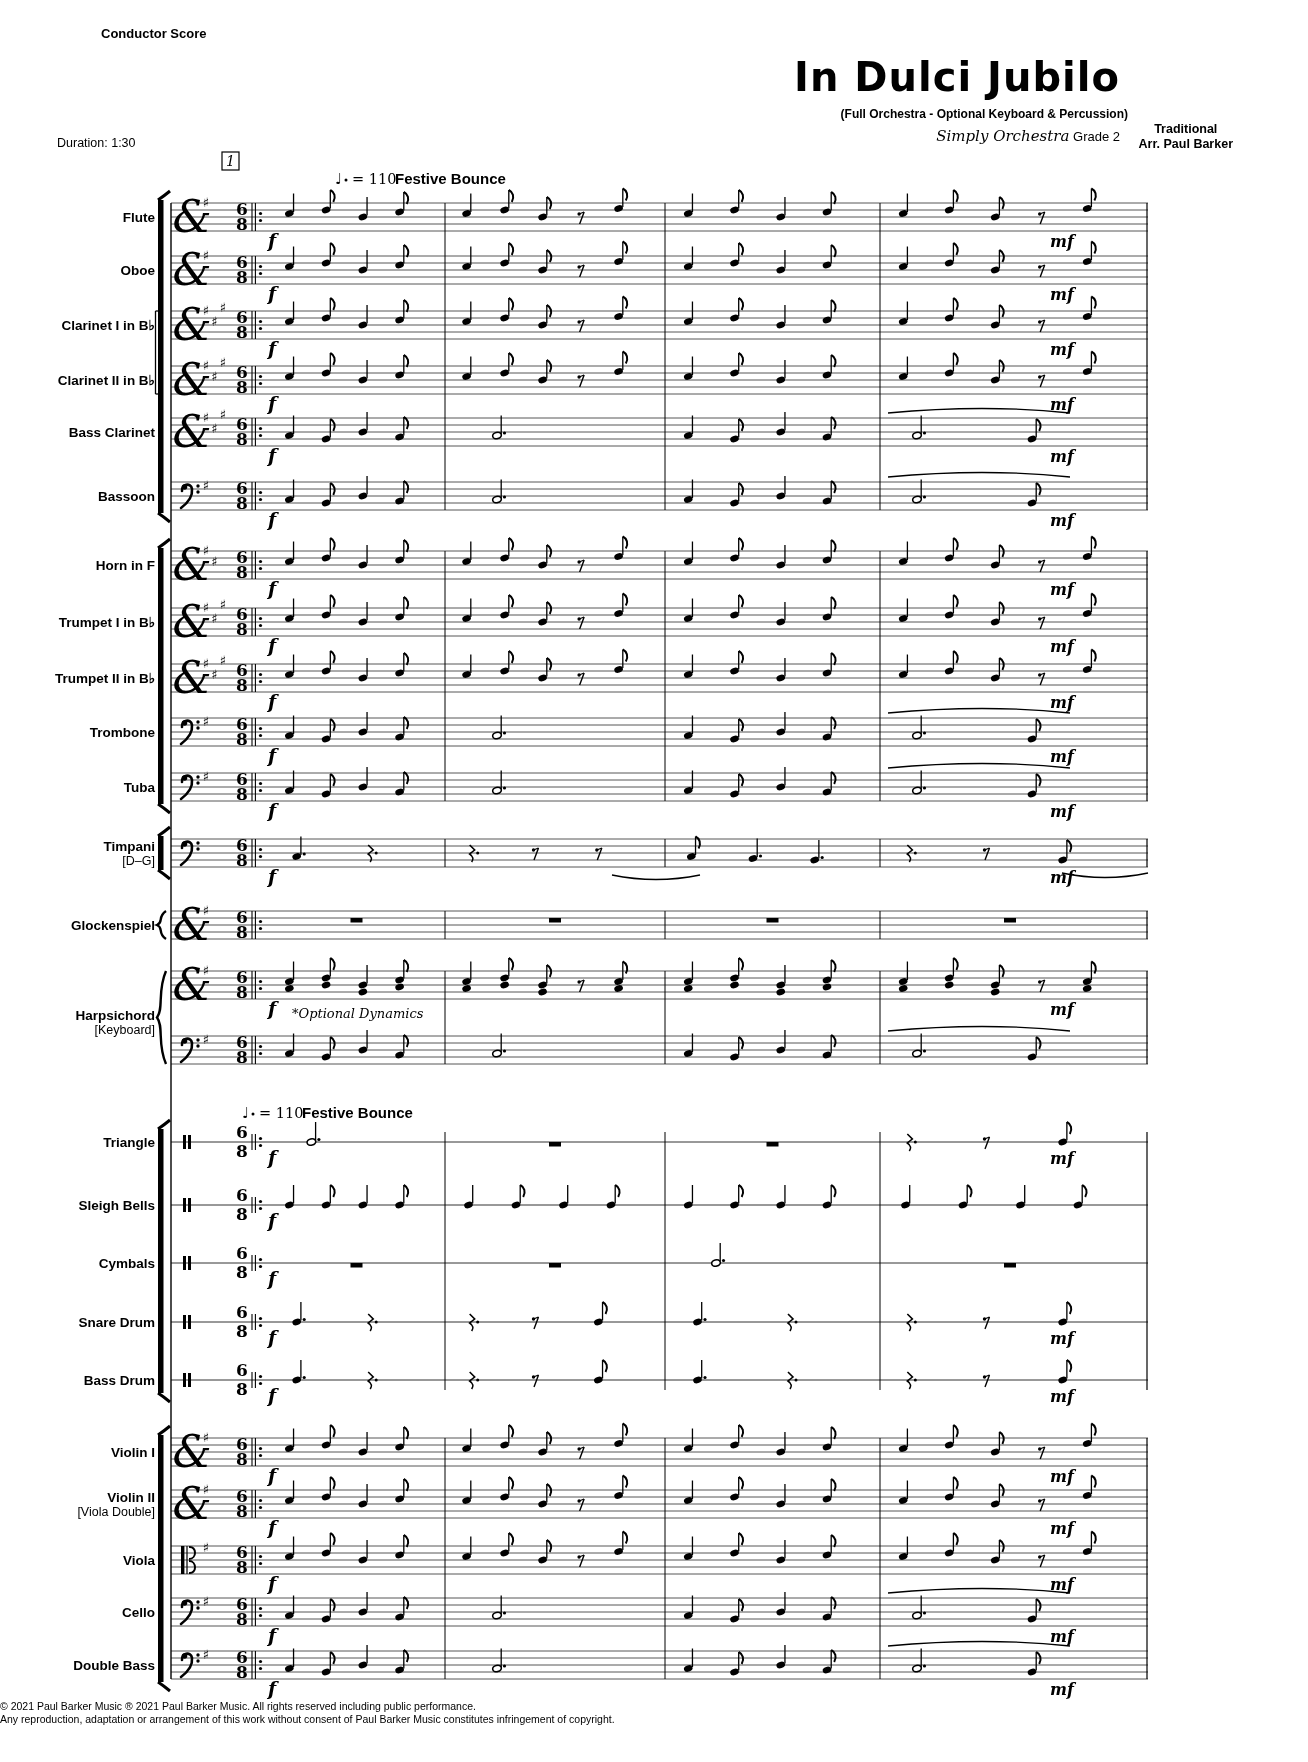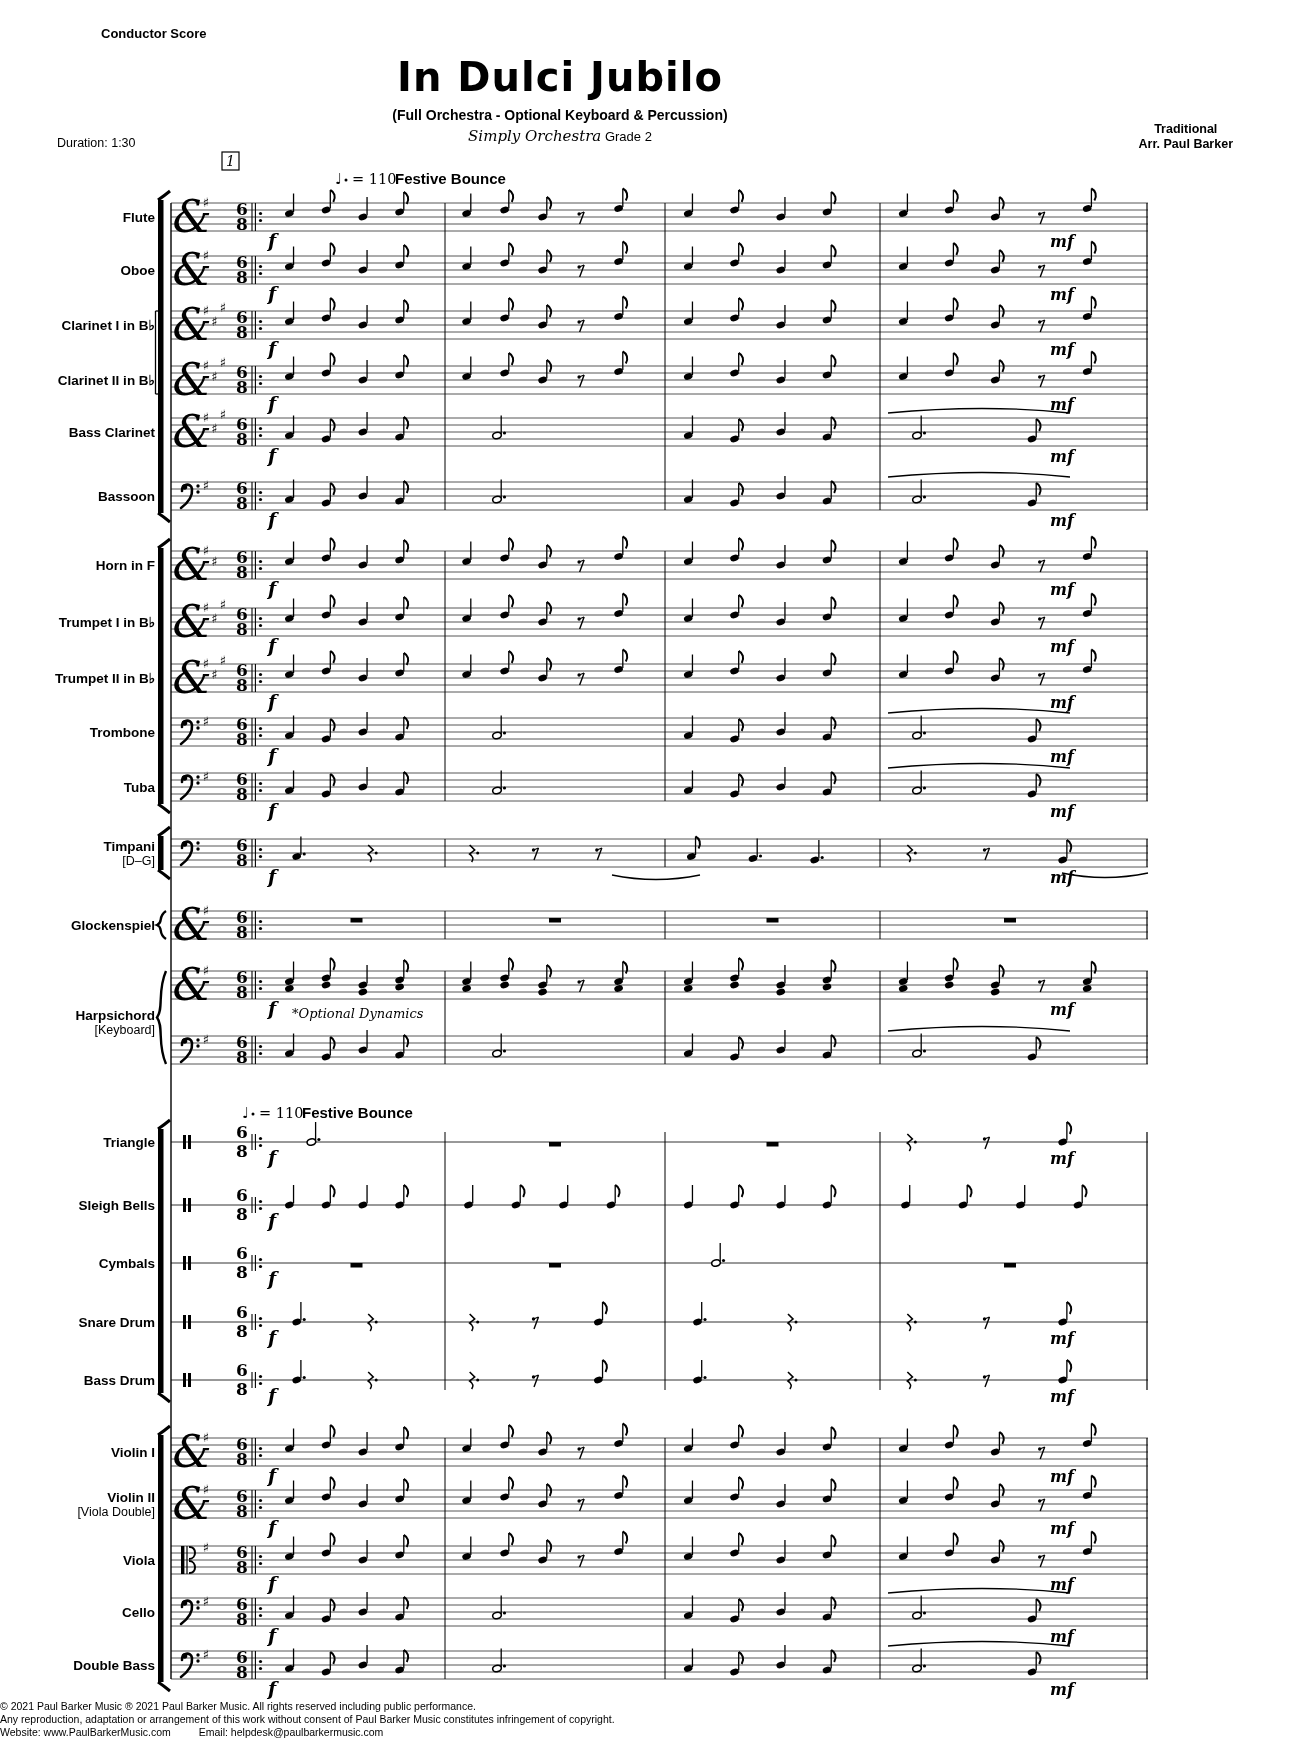--- a/index.html
+++ b/index.html
@@ -1,21 +1,21 @@
 <!DOCTYPE html>
 <html><head>
 <meta charset="utf-8">
 <style>
   html,body{margin:0;padding:0;background:#fff;}
   #page{position:relative;width:1308px;height:1762px;background:#fff;overflow:hidden;
         font-family:"Liberation Sans",sans-serif;color:#000;}
-  .hdr-center{position:absolute;left:0;width:1120px;text-align:center;}
+  .hdr-center{position:absolute;left:0;width:1120px;text-align:right;}
   #conductor{position:absolute;left:55px;top:26px;font-size:13px;font-weight:bold;margin-left:46px;}
   #title{top:54px;font-size:40px;font-weight:bold;letter-spacing:1px;font-family:"DejaVu Sans",sans-serif;}
-  #subtitle{top:107px;font-size:14px;font-weight:bold;}
+  #subtitle{top:107px;font-size:12px;font-weight:bold;margin-left:8px;}
   #series{top:127px;font-size:13px;}
   #series .script{font-family:"DejaVu Serif",serif;font-style:italic;font-size:15px;}
   #duration{position:absolute;left:57px;top:122px;font-size:12.5px;font-weight:normal;margin-top:14px;}
   #credits{position:absolute;right:75px;top:122px;font-size:12.5px;font-weight:bold;text-align:center;line-height:15px;}
   #footer{position:absolute;left:0;width:1120px;top:1700px;text-align:left;font-size:10.5px;line-height:13px;}
   #footer .gap{display:inline-block;width:28px;}
   svg text{font-family:"Liberation Sans",sans-serif;}
   .lbl{font-size:13.5px;font-weight:bold;}
   .lbl2{font-size:12.5px;}
   .mus{font-family:"DejaVu Sans",sans-serif;}
@@ -1503,15 +1503,14 @@
           <text x="242" y="1118" text-anchor="start" class="tempo-note">♩</text>
           <circle cx="253" cy="1114" r="1.5" fill="#000"></circle>
           <text x="259" y="1118" text-anchor="start" class="tempo-eq">= 110</text>
           <text x="302" y="1118" text-anchor="start" class="tempo-txt">Festive Bounce</text>
         </g>
       </svg>
     </div>
   <div id="footer">
     <div>© 2021 Paul Barker Music ® 2021 Paul Barker Music. All rights reserved including public performance.</div>
     <div>Any reproduction, adaptation or arrangement of this work without consent of Paul Barker Music constitutes infringement of copyright.</div>
-    <div><span>Website: www.PaulBarkerMusic.com</span><span class="gap"></span><span>Email: helpdesk@paulbarkermusic.com</span></div>
   </div>
 </div>
 
 </body></html>

